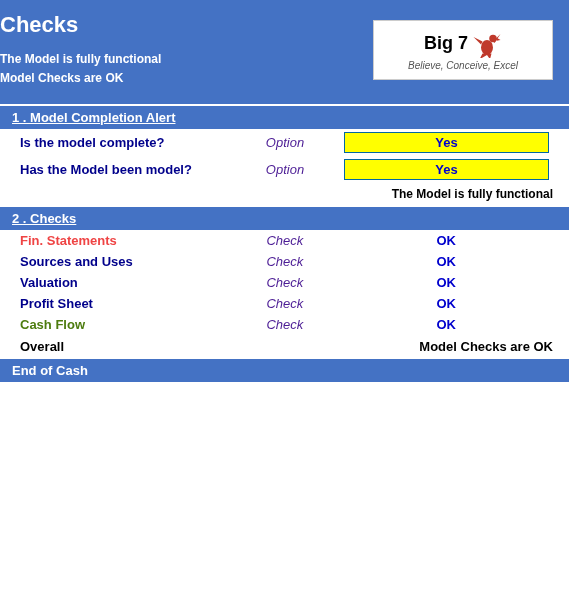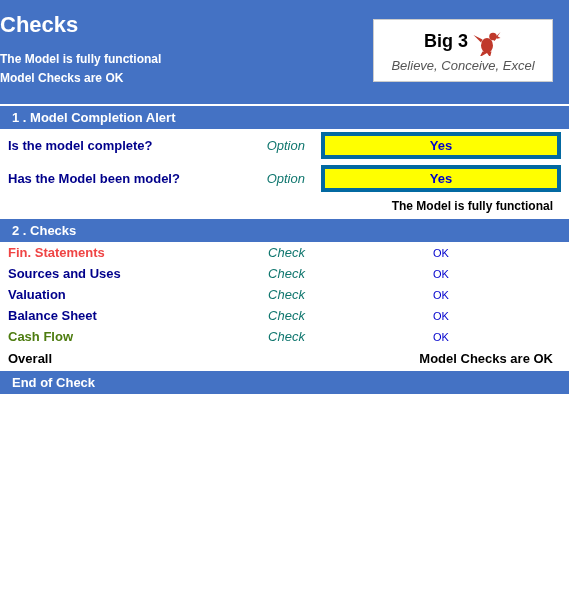--- a/index.html
+++ b/index.html
@@ -54,83 +54,84 @@
       gap: 4px;
     }
     .logo-text .big4 { color: #000; }
     .logo-text .wall { color: #000; }
     .logo-eagle {
       color: #c0392b;
       font-size: 22px;
       display: inline-block;
     }
     .logo-tagline {
-      font-size: 13px;
+      font-size: 10px;
       color: #555;
       margin-top: 2px;
       font-style: italic;
     }
 
     
     .section-header {
       background: #4472C4;
       color: #fff;
       font-size: 13px;
       font-weight: bold;
       padding: 4px 12px;
       margin-top: 2px;
+      text-decoration: underline;
     }
 
     
     .content-area {
       padding: 0;
     }
 
     .check-table {
       width: 100%;
       border-collapse: collapse;
     }
     .check-table td {
-      padding: 3px 8px;
+      padding: 3px 20px;
       vertical-align: middle;
     }
 
     .label-col {
       color: #00008B;
       font-weight: bold;
       width: 160px;
       padding-left: 50px;
     }
     .type-col {
-      color: #0f766e;
+      color: #4c1d95;
       font-style: italic;
       width: 60px;
       text-align: right;
       padding-right: 12px;
     }
     .value-col {
       text-align: center;
       width: 180px;
     }
 
     .value-yes {
       background: #FFFF00;
       color: #0000CD;
       font-weight: bold;
       font-size: 13px;
       display: block;
       padding: 2px 20px;
       min-width: 120px;
       text-align: center;
-      border: 4px solid #0369a1;
+      border: 1px solid #0369a1;
     }
     .value-ok {
       color: #0000CD;
-      font-weight: normal;
-      font-size: 11px;
+      font-weight: bold;
+      font-size: 13px;
     }
 
     .fully-functional-row td {
       text-align: right;
       padding-right: 16px;
       padding-bottom: 4px;
     }
     .fully-functional-text {
       color: #000;
       font-weight: bold;
@@ -171,21 +172,21 @@
 <div class="header">
   <div class="header-left">
     <div class="header-title">Checks</div>
     <div class="header-subtitle">
       <div>The Model is fully functional</div>
       <div>Model Checks are OK</div>
     </div>
   </div>
   <div class="logo-box">
     <div class="logo-text">
-      <span class="big4">Big 3</span>
+      <span class="big4">Big 7</span>
 
       <span class="logo-eagle">
         <svg class="eagle-svg" viewBox="0 0 40 35" xmlns="http://www.w3.org/2000/svg">
 
           <g fill="#c0392b">
 
             <ellipse cx="20" cy="22" rx="8" ry="10"></ellipse>
 
             <circle cx="28" cy="10" r="5"></circle>
 
@@ -250,35 +251,35 @@
         <td class="label-col" style="color:#00008B; font-weight:bold;">Sources and Uses</td>
         <td class="type-col">Check</td>
         <td class="value-col"><span class="value-ok">OK</span></td>
       </tr>
       <tr>
         <td class="label-col" style="color:#00008B; font-weight:bold;">Valuation</td>
         <td class="type-col">Check</td>
         <td class="value-col"><span class="value-ok">OK</span></td>
       </tr>
       <tr>
-        <td class="label-col" style="color:#00008B; font-weight:bold;">Balance Sheet</td>
+        <td class="label-col" style="color:#00008B; font-weight:bold;">Profit Sheet</td>
         <td class="type-col">Check</td>
         <td class="value-col"><span class="value-ok">OK</span></td>
       </tr>
       <tr>
         <td class="label-col" style="color:#4d7c0f; font-weight:bold;">Cash Flow</td>
         <td class="type-col">Check</td>
         <td class="value-col"><span class="value-ok">OK</span></td>
       </tr>
       <tr class="overall-row">
         <td class="label-col" style="font-weight:bold; color:#000; padding-top:4px;">Overall</td>
         <td class="type-col"></td>
         <td class="value-col" style="text-align:right; padding-right:16px;">
           <span class="overall-status">Model Checks are OK</span>
         </td>
       </tr>
     </tbody>
   </table>
 </div>
 
 <div class="end-sheet">
-  <span>End of Check</span>
+  <span>End of Cash</span>
 </div>
 
 </body></html>

